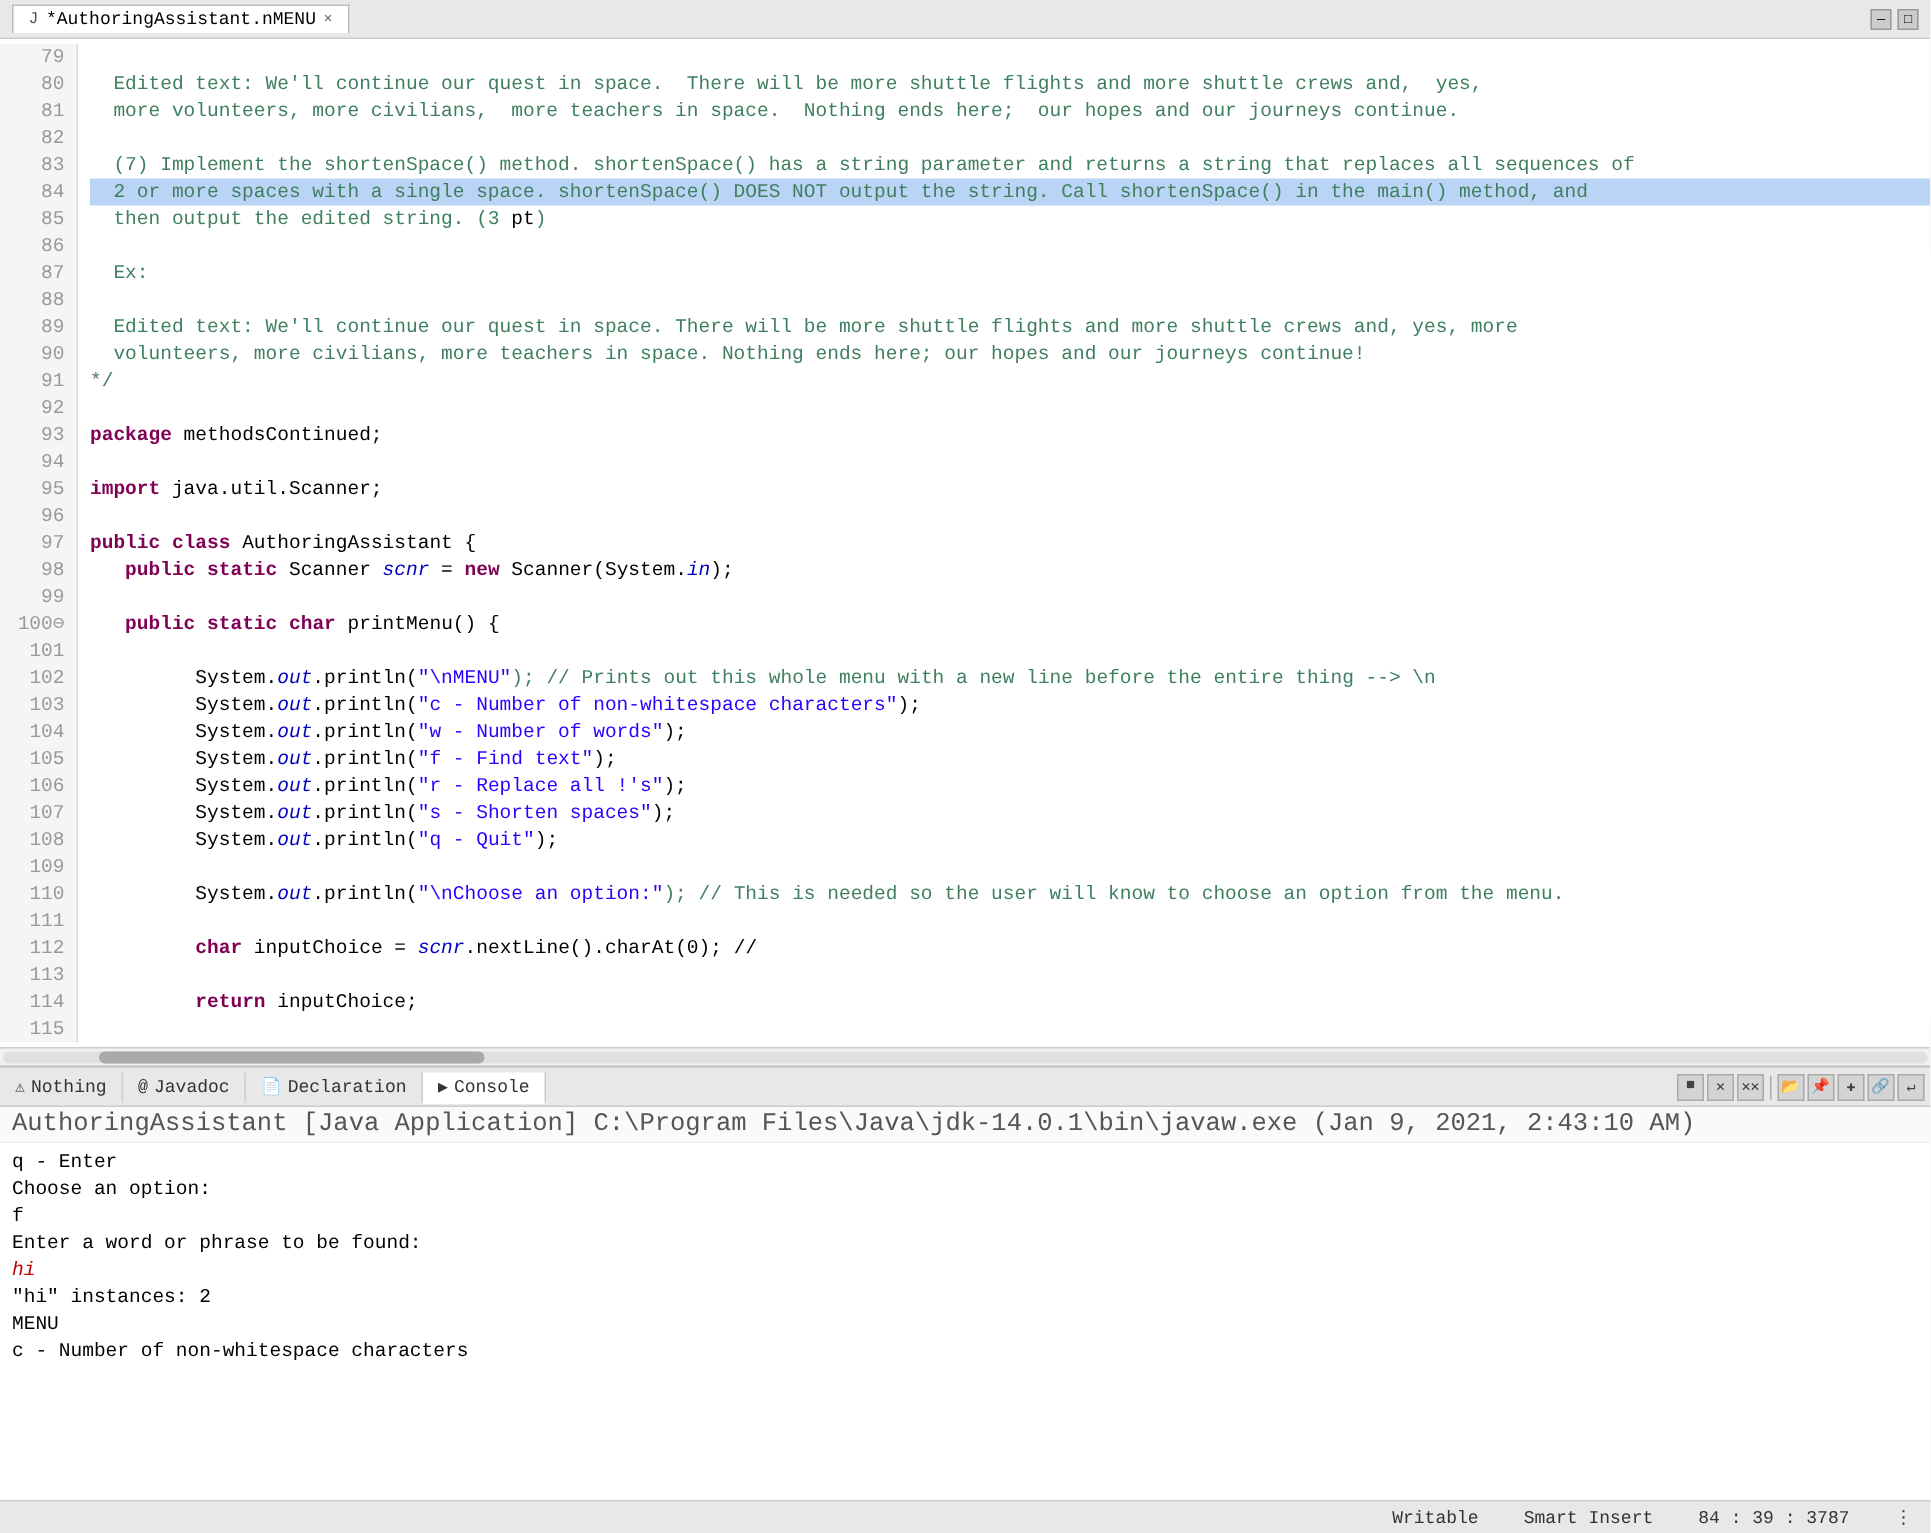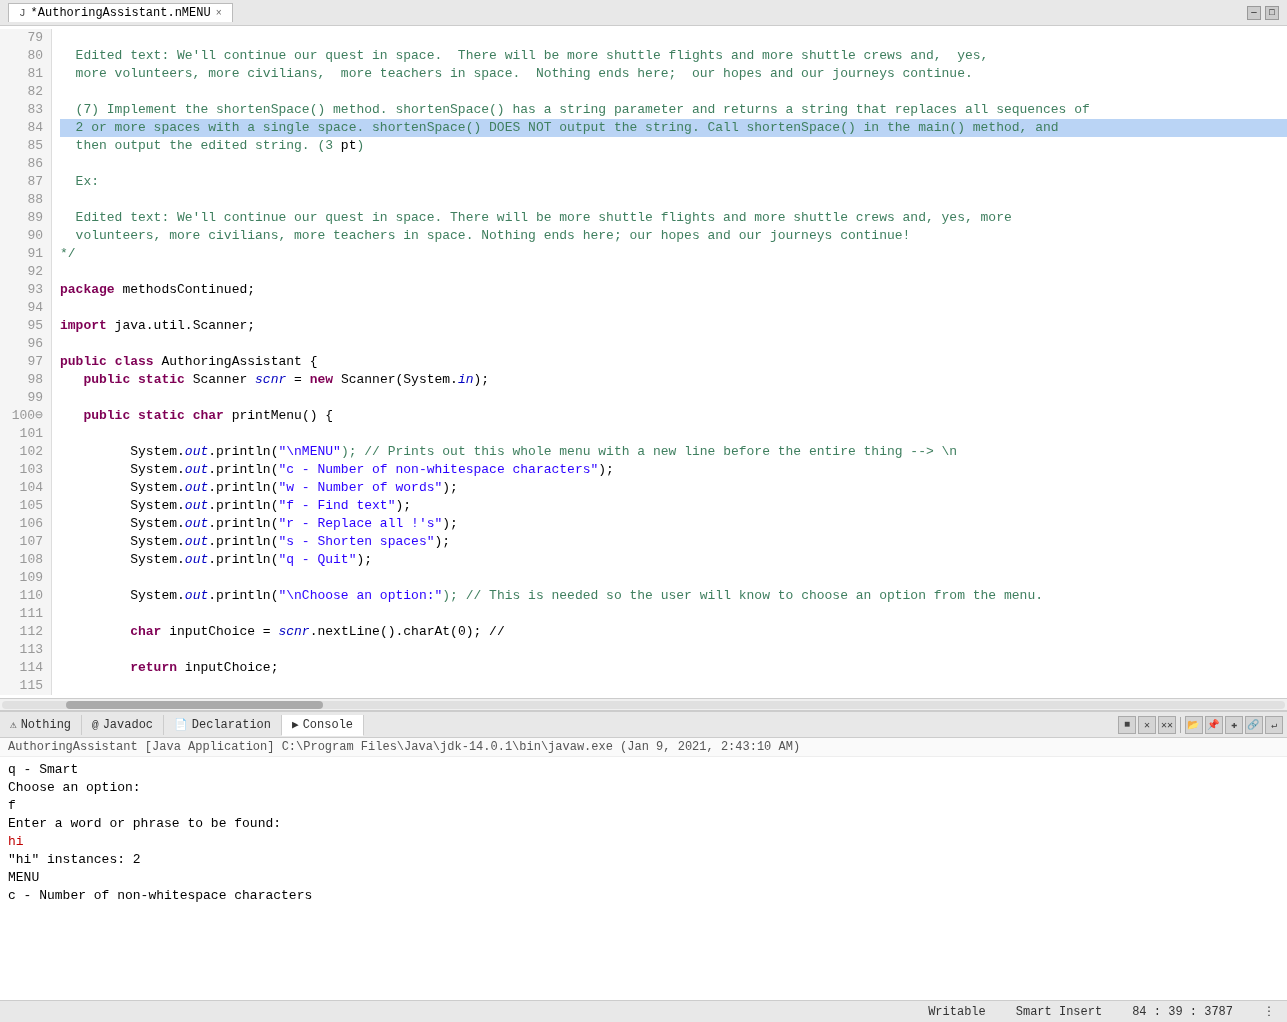--- a/index.html
+++ b/index.html
@@ -128,21 +128,21 @@
       overflow-y: auto;
       padding: 4px 8px;
       background: #fff;
       font-family: 'Courier New', Courier, monospace;
       font-size: 13px;
       color: #000;
       line-height: 18px;
     }
 
     .console-header {
-      font-size: 12px;
+      font-size: 17px;
       color: #555;
       padding: 2px 8px;
       border-bottom: 1px solid #eee;
       background: #fafafa;
     }
 
     
     .status-bar {
       height: 22px;
       background: #e8e8e8;
@@ -223,26 +223,26 @@
           <div title="Pin" style="width: 18px; height: 18px; background: rgb(212, 212, 212); border: 1px solid rgb(170, 170, 170); cursor: pointer; display: flex; align-items: center; justify-content: center; font-size: 10px; color: rgb(68, 68, 68);">📌</div>
           <div title="New" style="width: 18px; height: 18px; background: rgb(212, 212, 212); border: 1px solid rgb(170, 170, 170); cursor: pointer; display: flex; align-items: center; justify-content: center; font-size: 10px; color: rgb(68, 68, 68);">✚</div>
           <div title="Link" style="width: 18px; height: 18px; background: rgb(212, 212, 212); border: 1px solid rgb(170, 170, 170); cursor: pointer; display: flex; align-items: center; justify-content: center; font-size: 10px; color: rgb(68, 68, 68);">🔗</div>
           <div title="Word Wrap" style="width: 18px; height: 18px; background: rgb(212, 212, 212); border: 1px solid rgb(170, 170, 170); cursor: pointer; display: flex; align-items: center; justify-content: center; font-size: 10px; color: rgb(68, 68, 68);">↵</div>
         </div>
     </div>
 
     <div class="console-header">AuthoringAssistant [Java Application] C:\Program Files\Java\jdk-14.0.1\bin\javaw.exe (Jan 9, 2021, 2:43:10 AM)</div>
 
     <div class="console-content" id="console-content">
-    <div style="white-space: pre; line-height: 18px;">q - Smart</div>
+    <div style="white-space: pre; line-height: 18px;">q - Enter</div>
         <div style="white-space: pre; line-height: 18px;"></div>
         <div style="white-space: pre; line-height: 18px;">Choose an option:</div>
         <div style="white-space: pre; line-height: 18px;">f</div>
         <div style="white-space: pre; line-height: 18px;">Enter a word or phrase to be found:</div>
-        <div style="white-space: pre; line-height: 18px; color: rgb(192, 0, 0);">hi</div>
+        <div style="white-space: pre; line-height: 18px; color: rgb(192, 0, 0); font-style: italic;">hi</div>
         <div style="white-space: pre; line-height: 18px;">"hi" instances: 2</div>
         <div style="white-space: pre; line-height: 18px;"></div>
         <div style="white-space: pre; line-height: 18px;">MENU</div>
         <div style="white-space: pre; line-height: 18px;">c - Number of non-whitespace characters</div>
       </div>
   </div>
 
   <div class="status-bar">
     <div class="status-item">Writable</div>
     <div class="status-item">Smart Insert</div>

